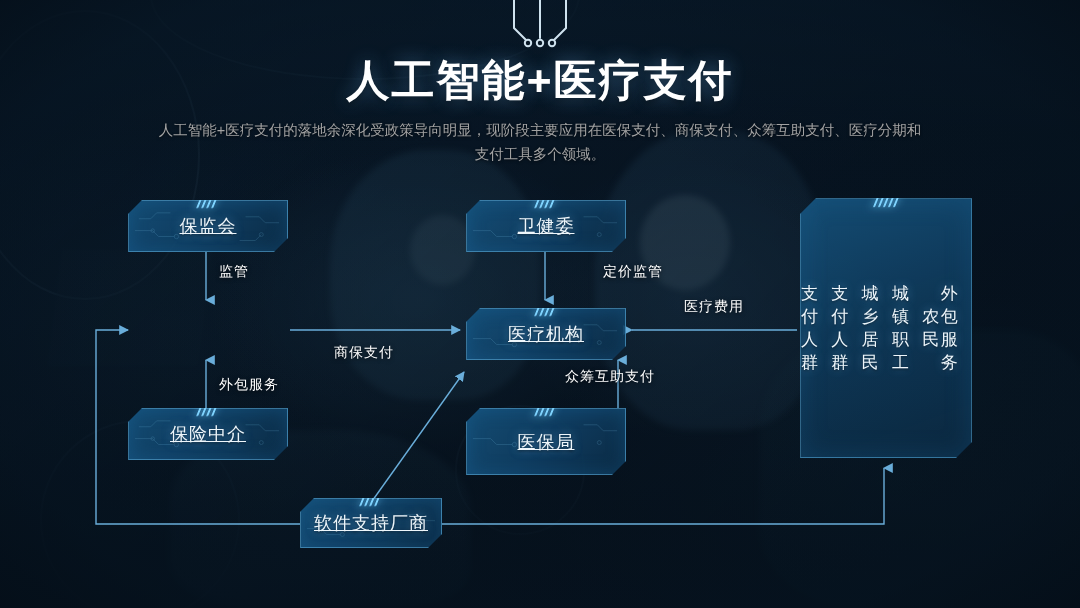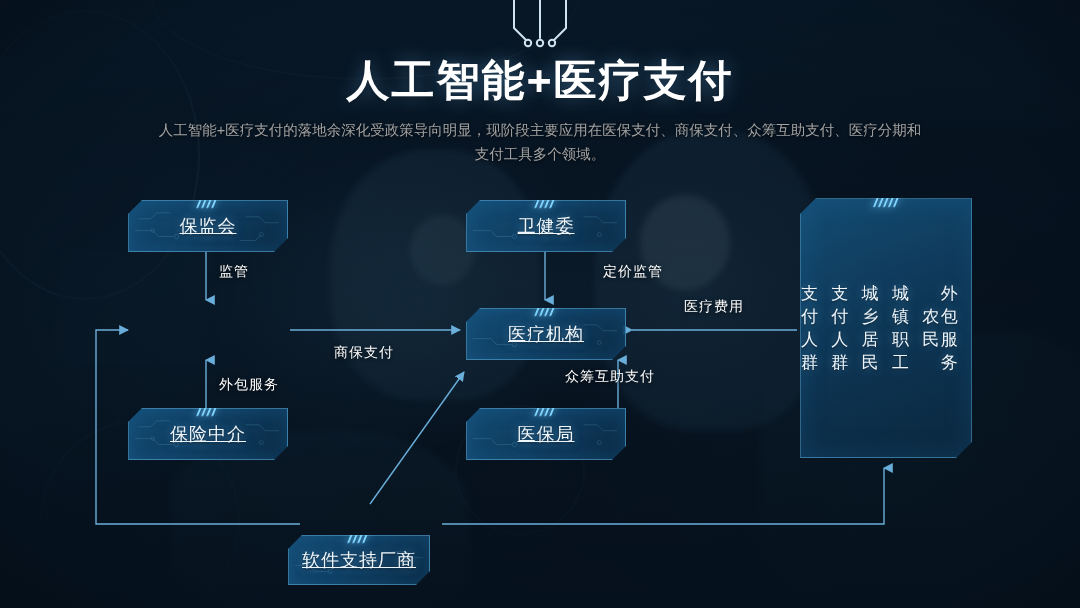--- a/index.html
+++ b/index.html
@@ -279,34 +279,34 @@
       <g stroke="#7fc8ef" stroke-width="0.8" fill="none" opacity="0.45">
         <path d="M6 30 L24 30 L30 36 L46 36"></path>
           <circle cx="48" cy="36" r="2.2"></circle>
         <path d="M118 16 L132 16 L138 22 L152 22"></path>
           <circle cx="134" cy="34" r="2"></circle>
       </g>
     </svg>
     <span class="label">医疗机构</span>
   </div>
 
-  <div class="node" style="left:466px; top:408px; width:160px; height:52px;">
+  <div class="node" style="left:466px; top:408px; width:160px; height:67px;">
     <span class="tick"></span>
     <svg class="circuit-tex" viewBox="0 0 160 52">
       <g stroke="#7fc8ef" stroke-width="0.8" fill="none" opacity="0.45">
         <path d="M6 30 L24 30 L30 36 L46 36"></path>
           <circle cx="48" cy="36" r="2.2"></circle>
         <path d="M118 16 L132 16 L138 22 L152 22"></path>
           <circle cx="134" cy="34" r="2"></circle>
       </g>
     </svg>
     <span class="label">医保局</span>
   </div>
 
-  <div class="node" style="left:288px; top:498px; width:142px; height:50px;margin-top:37px;">
+  <div class="node" style="left:300px; top:498px; width:142px; height:50px;">
     <span class="tick"></span>
     <svg class="circuit-tex" viewBox="0 0 142 50">
       <g stroke="#7fc8ef" stroke-width="0.8" fill="none" opacity="0.40">
         <path d="M6 30 L20 30 L26 36 L40 36"></path>
           <circle cx="42" cy="36" r="2"></circle>
         <path d="M104 16 L118 16 L124 22 L136 22"></path>
       </g>
     </svg>
     <span class="label">软件支持厂商</span>
   </div>

